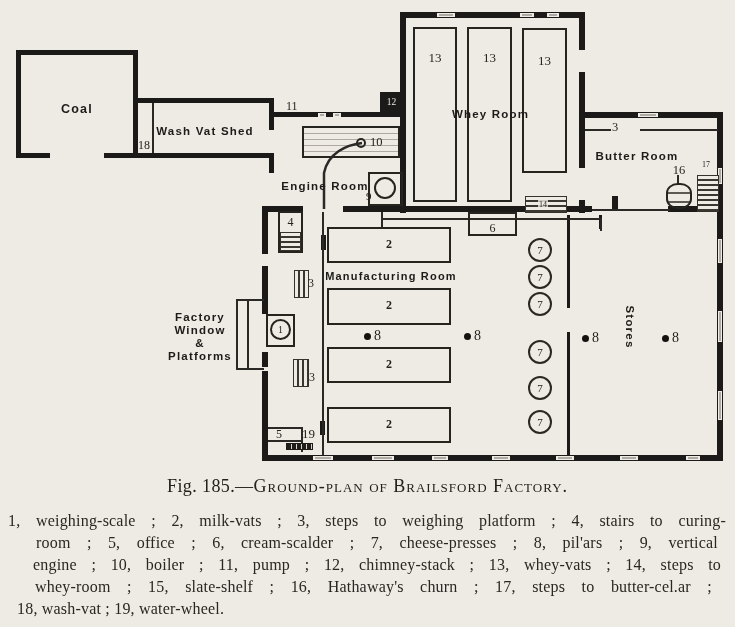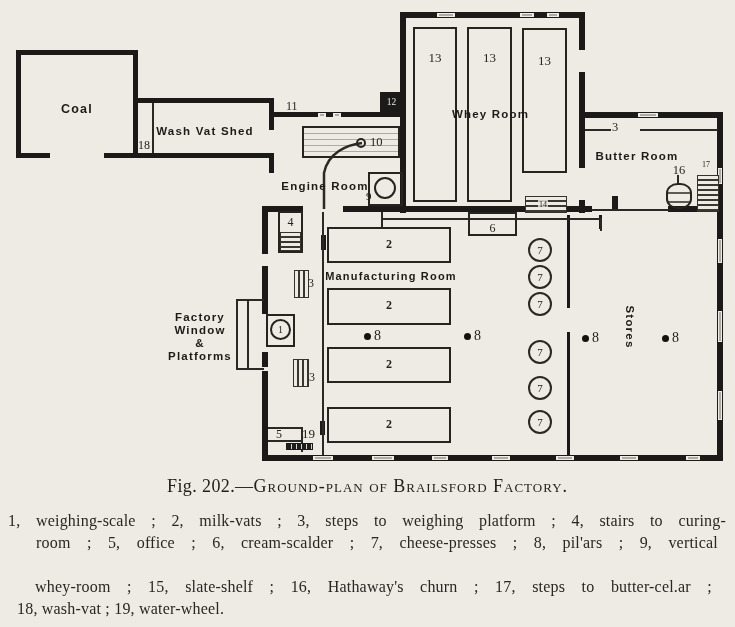--- a/index.html
+++ b/index.html
@@ -191,21 +191,22 @@
   <div class="room" style="left:428px;top:108px;width:125px">Whey Room</div>
   <div class="room" style="left:587px;top:150px;width:100px">Butter Room</div>
   <div class="room" style="left:323px;top:270px;width:136px;font-size:11px">Manufacturing Room</div>
   <div class="room stores-lbl" style="left:600px;top:321px;width:60px">Stores</div>
   <div class="room" style="left:160px;top:311px;width:80px">Factory</div>
   <div class="room" style="left:160px;top:324px;width:80px">Window</div>
   <div class="room" style="left:160px;top:337px;width:80px">&amp;</div>
   <div class="room" style="left:160px;top:350px;width:80px">Platforms</div>
 
   <div class="caption">
-    <span>Fig. 202.</span><span>—</span><span class="cap-sc">Ground-plan of Brailsford Factory.</span>
+    <span>Fig. 185.</span><span>—</span><span class="cap-sc">Ground-plan of Brailsford Factory.</span>
   </div>
 
   <div class="leg" style="left:8px;top:511px;width:718px">1, weighing-scale ; 2, milk-vats ; 3, steps to weighing platform ; 4, stairs to curing-</div>
   <div class="leg" style="left:36px;top:533px;width:682px">room ; 5, office ; 6, cream-scalder ; 7, cheese-presses ; 8, pil'ars ; 9, vertical</div>
+  <div class="leg" style="left:33px;top:555px;width:688px">engine ; 10, boiler ; 11, pump ; 12, chimney-stack ; 13, whey-vats ; 14, steps to</div>
   <div class="leg" style="left:35px;top:577px;width:677px">whey-room ; 15, slate-shelf ; 16, Hathaway's churn ; 17, steps to butter-cel.ar ;</div>
   <div class="leg last" style="left:17px;top:599px;width:400px">18, wash-vat ; 19, water-wheel.</div>
 
 </div>
 
 </body></html>

